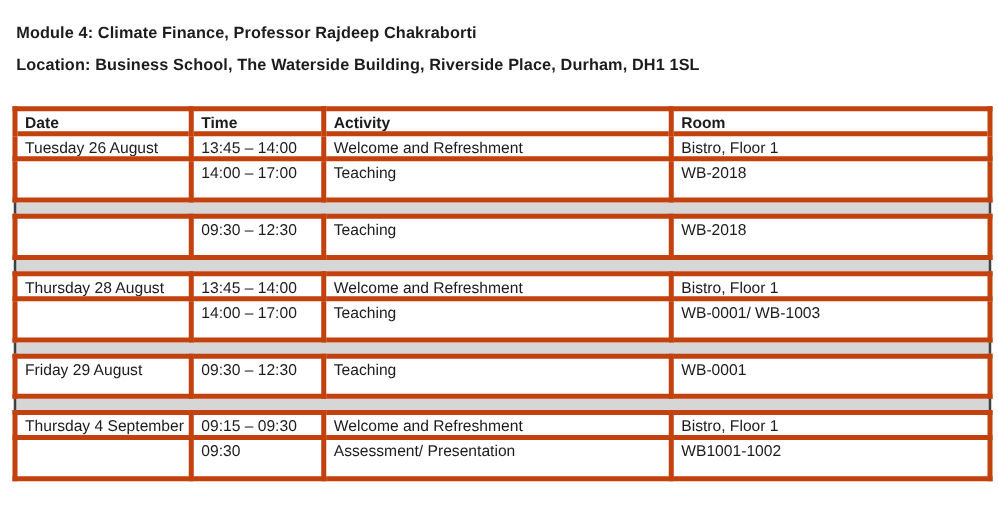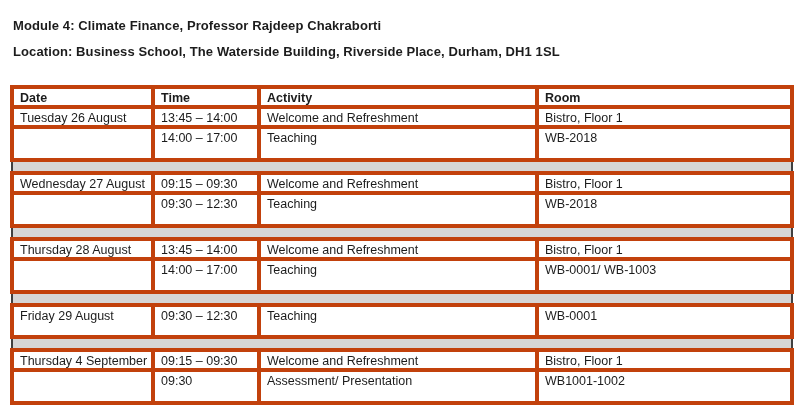--- a/index.html
+++ b/index.html
@@ -99,26 +99,20 @@
     <tr class="r-tall">
       <td></td>
       <td>14:00 – 17:00</td>
       <td>Teaching</td>
       <td>WB-2018</td>
     </tr>
     <tr class="sep">
         <td colspan="4"></td>
       </tr>
 
-    <tr class="r-normal">
-      <td>Wednesday 27 August</td>
-      <td>09:15 – 09:30</td>
-      <td>Welcome and Refreshment</td>
-      <td>Bistro, Floor 1</td>
-    </tr>
     <tr class="r-tall">
       <td></td>
       <td>09:30 – 12:30</td>
       <td>Teaching</td>
       <td>WB-2018</td>
     </tr>
     <tr class="sep">
         <td colspan="4"></td>
       </tr>
 

